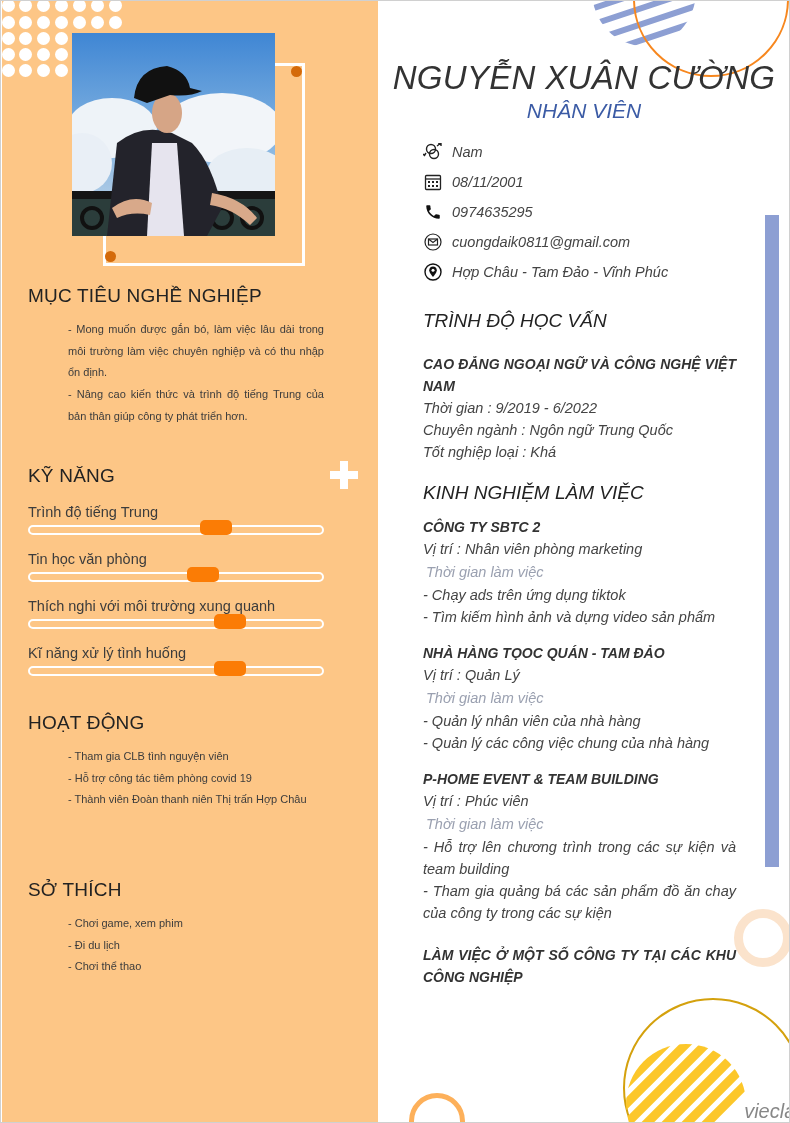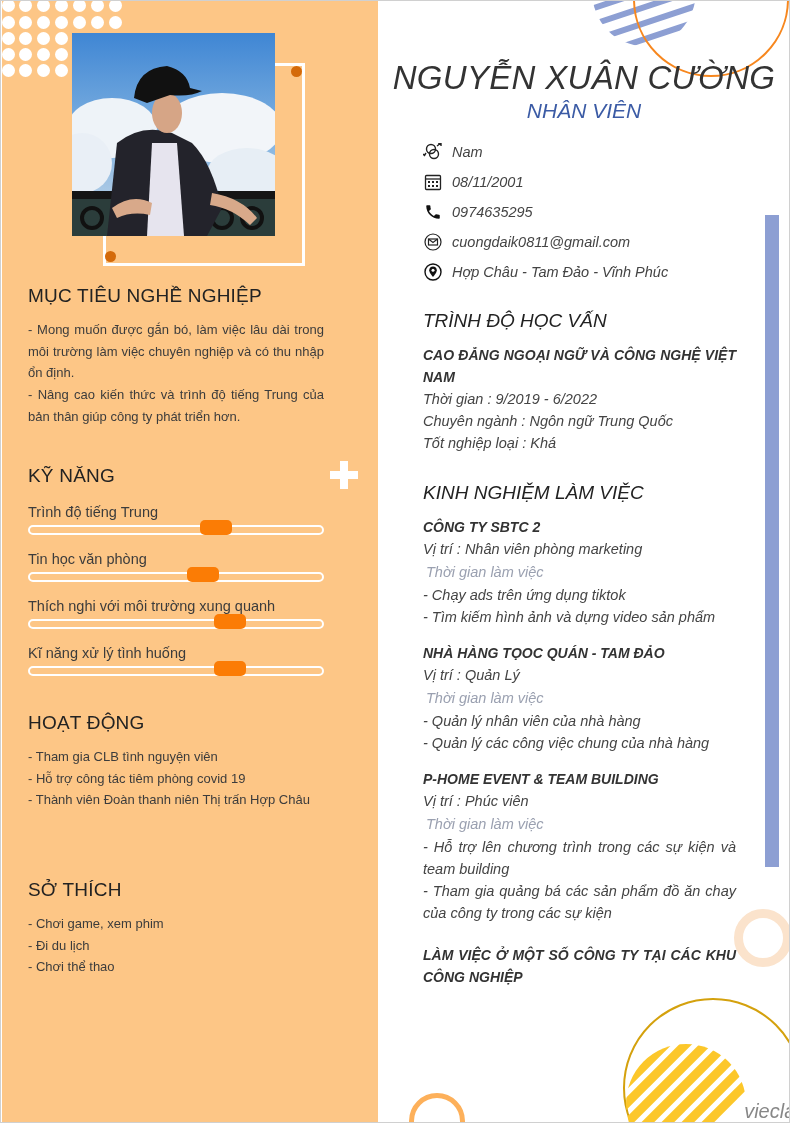--- a/index.html
+++ b/index.html
@@ -15,21 +15,21 @@
   .photo { position: absolute; left: 70px; top: 32px; width: 203px; height: 203px; overflow: hidden; }
   .photo svg { display: block; }
   .frame-dot { position: absolute; width: 11px; height: 11px; border-radius: 50%; background: #d46a0a; }
   .plus { position: absolute; left: 328px; top: 460px; width: 28px; height: 28px; }
   .plus:before, .plus:after { content: ""; position: absolute; background: #fff; }
   .plus:before { left: 10px; top: 0; width: 8px; height: 28px; }
   .plus:after { left: 0; top: 10px; width: 28px; height: 8px; }
 
   .l-section { position: absolute; left: 26px; width: 296px; }
   .l-heading { font-size: 19px; color: #222; font-weight: normal; letter-spacing: 0.2px; }
-  .l-text { font-size: 13px; line-height: 21.7px; color: #3c3c3c; text-align: justify; }
+  .l-text { font-size: 11px; line-height: 21.7px; color: #3c3c3c; text-align: justify; margin-left: 40px; }
   .l-text p { margin: 0; }
 
   .skill { position: relative; height: 47px; }
   .skill-label { font-size: 14.5px; color: #3c3c3c; line-height: 18px; }
   .skill-track { position: absolute; left: 0; top: 22px; width: 296px; height: 10px; border: 2px solid #fff; border-radius: 6px; }
   .skill-knob { position: absolute; top: 17px; width: 32px; height: 15px; background: #fb7c05; border-radius: 5px; }
 
   
   .right { position: absolute; left: 377px; top: 0; width: 498px; height: 1123px; font-style: italic; }
   .deco-blue { position: absolute; left: 214px; top: -65px; width: 104px; height: 110px; overflow: hidden; border-radius: 50%; }
@@ -252,21 +252,21 @@
           </svg>
         </span>
         <span class="contact-text">Hợp Châu - Tam Đảo - Vĩnh Phúc</span>
       </div>
     </div>
 
     <div class="side-bar"></div>
 
     <div class="r-section" style="top:309px">
       <div class="r-heading">TRÌNH ĐỘ HỌC VẤN</div>
-      <div class="r-sub" style="margin-top:12px">CAO ĐẲNG NGOẠI NGỮ VÀ CÔNG NGHỆ VIỆT NAM</div>
+      <div class="r-sub" style="margin-top:21px">CAO ĐẲNG NGOẠI NGỮ VÀ CÔNG NGHỆ VIỆT NAM</div>
       <div class="r-text">Thời gian : 9/2019 - 6/2022</div>
       <div class="r-text">Chuyên ngành : Ngôn ngữ Trung Quốc</div>
       <div class="r-text">Tốt nghiệp loại : Khá</div>
     </div>
 
     <div class="r-section" style="top:481px">
       <div class="r-heading">KINH NGHIỆM LÀM VIỆC</div>
 
       <div style="margin-top:12px">
         <div class="r-sub">CÔNG TY SBTC 2</div>

